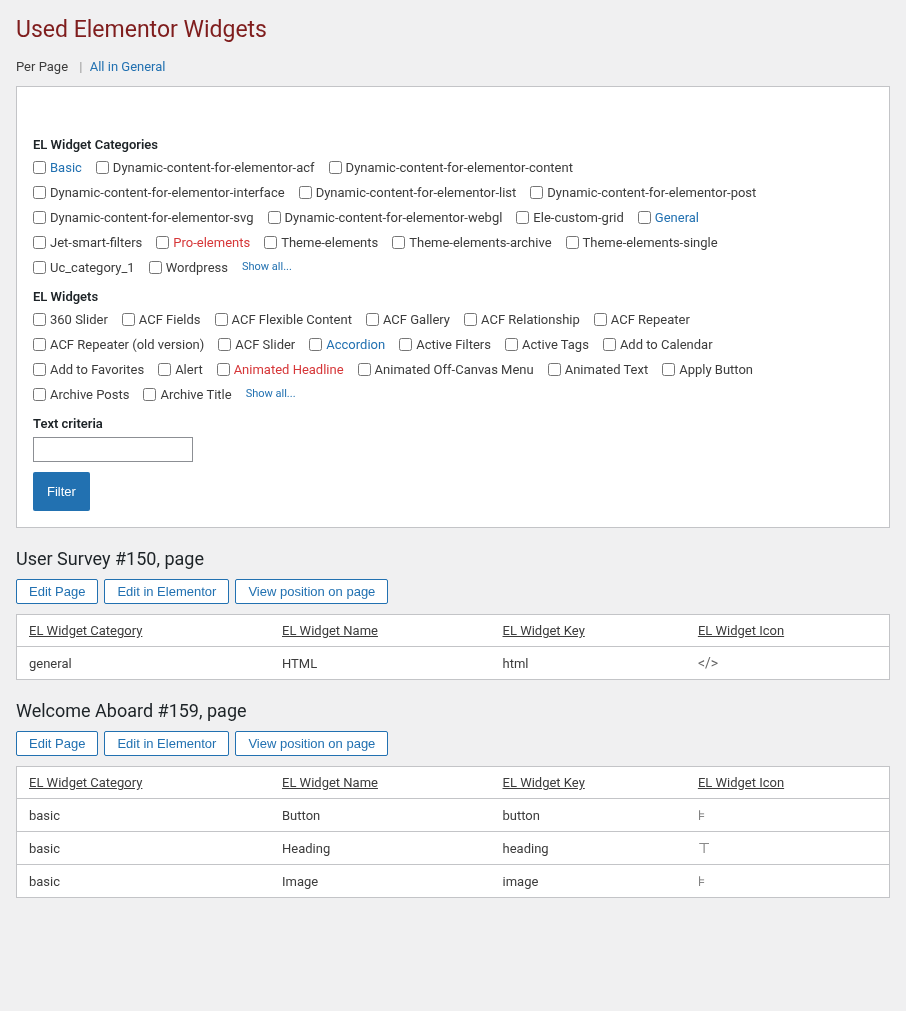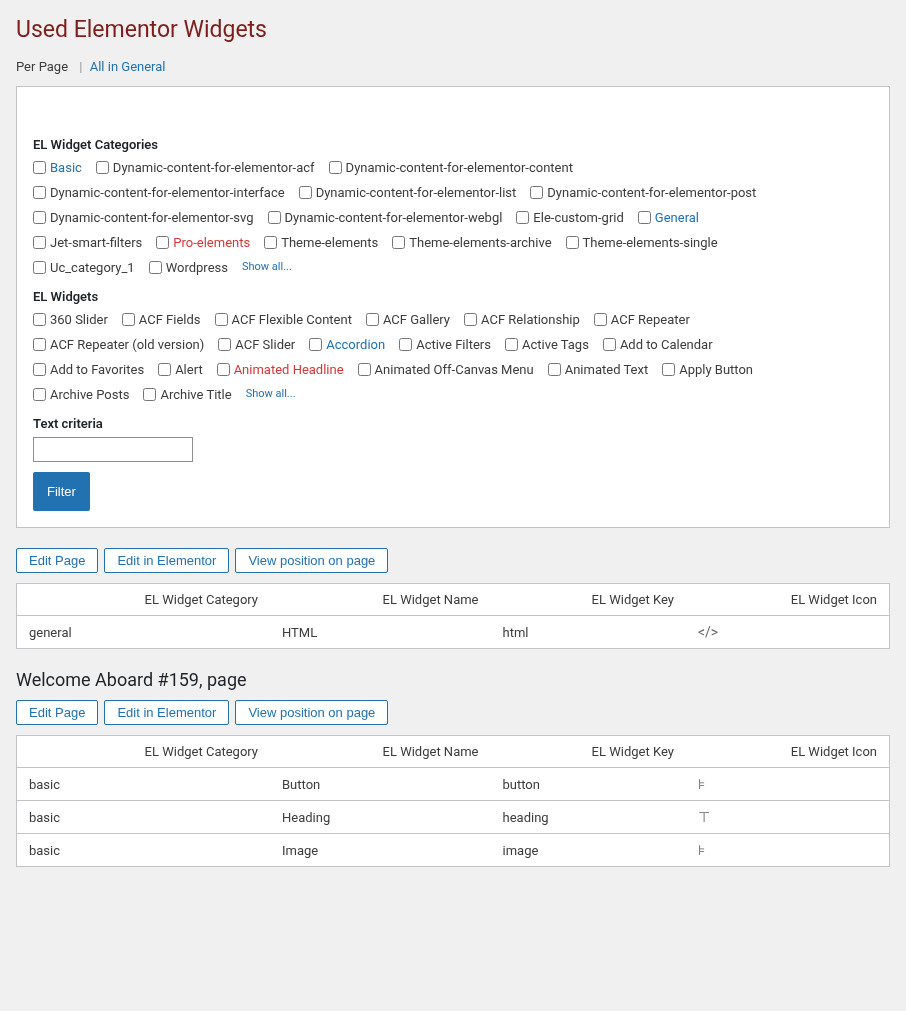--- a/index.html
+++ b/index.html
@@ -121,27 +121,28 @@
       text-decoration: none;
     }
 
     .widget-table {
       width: 100%;
       border-collapse: collapse;
       background: #fff;
       border: 1px solid #c3c4c7;
     }
     .widget-table th {
-      text-align: right;
+      text-align: left;
       padding: 8px 12px;
       font-size: 13px;
       font-weight: 400;
       color: #3c3c3c;
       border-bottom: 1px solid #c3c4c7;
       background: #fff;
+      text-decoration: underline;
     }
     .widget-table td {
       padding: 8px 12px;
       font-size: 13px;
       color: #3c3c3c;
       border-bottom: 1px solid #c3c4c7;
     }
     .widget-table tr:last-child td {
       border-bottom: none;
     }
@@ -352,20 +353,21 @@
     <a href="#" class="show-all">Show all...</a>
   </div>
 
   
   <div class="text-criteria-label">Text criteria</div>
   <input type="text" class="text-criteria-input" value="" style="">
   <button class="filter-button">Filter</button>
 </div>
 
 <div class="page-section">
+  <div class="page-title">User Survey #150, page</div>
   <div class="page-actions">
     <button class="action-btn">Edit Page</button>
     <button class="action-btn">Edit in Elementor</button>
     <button class="action-btn">View position on page</button>
   </div>
   <table class="widget-table">
     <thead>
       <tr>
         <th>EL Widget Category</th>
         <th>EL Widget Name</th>

